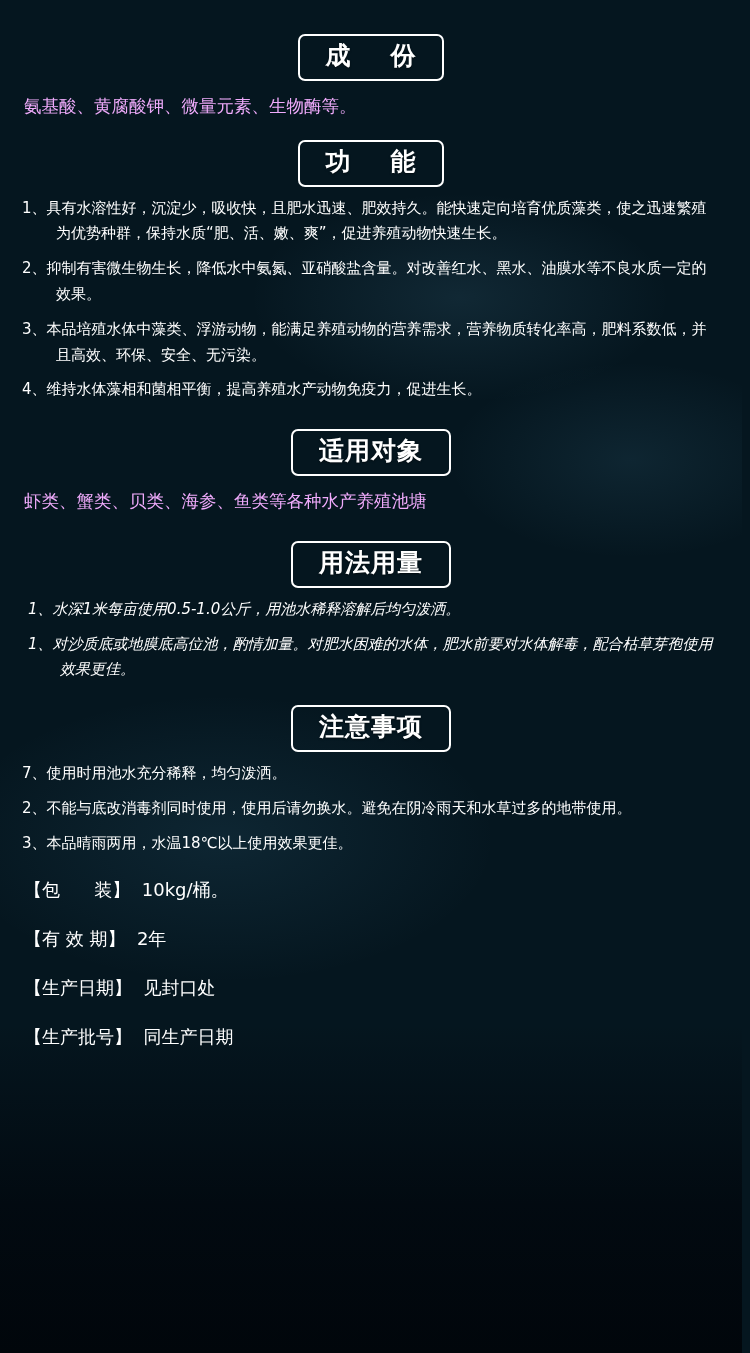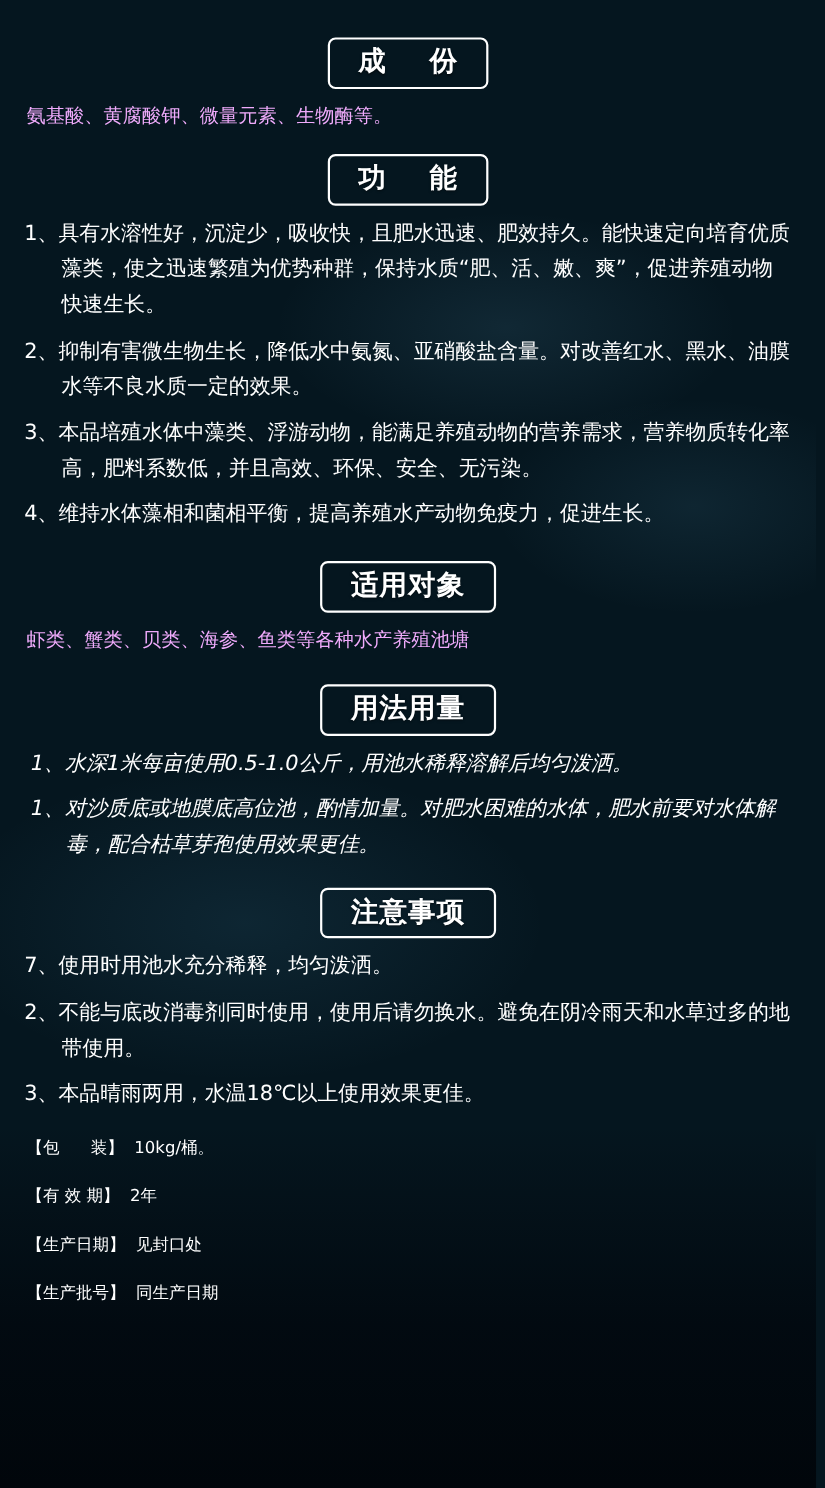--- a/index.html
+++ b/index.html
@@ -66,34 +66,34 @@
     text-shadow: 0 1px 2px rgba(0,0,0,0.5);
   }
   .plain-line {
     color: #f0abfc;
     font-size: 17.5px;
     line-height: 1.55;
     margin: 12px 0 0 2px;
   }
   .num-item {
     color: #ffffff;
-    font-size: 19px;
+    font-size: 15px;
     line-height: 1.72;
     margin: 9px 0 0 0;
     padding-left: 34px;
     text-indent: -34px;
   }
   .num-item.indent-half {
     padding-left: 38px;
     text-indent: -32px;
     font-style: italic;
   }
   .spec-line {
     color: #ffffff;
-    font-size: 15px;
+    font-size: 18px;
     line-height: 1.6;
     margin: 20px 0 0 2px;
     white-space: pre;
   }
   .sec-gap-1 { height: 20px; }
   .sec-gap-2 { height: 26px; }
   .sec-gap-3 { height: 22px; }
   .top-gap { height: 34px; }
   .bottom-pad { height: 40px; }
 </style>

